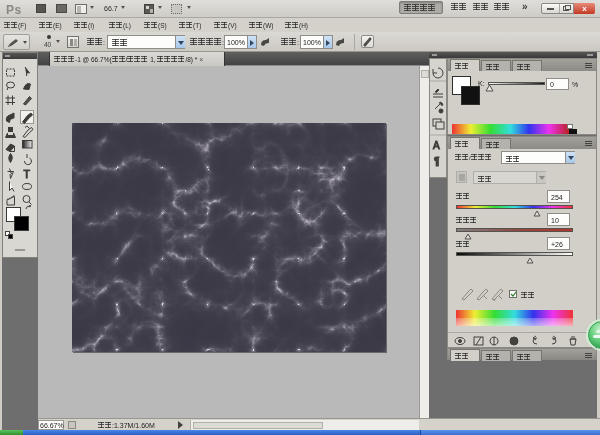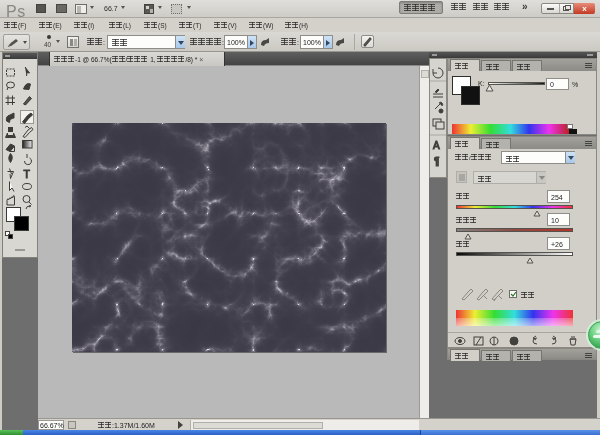--- a/index.html
+++ b/index.html
@@ -14,21 +14,21 @@
 color:rgba(40,40,40,.75)}
 .c.s{width:6px;height:6px;background:
 linear-gradient(currentColor,currentColor) 0 0/6px 1px no-repeat,
 linear-gradient(currentColor,currentColor) 0 2px/6px 1px no-repeat,
 linear-gradient(currentColor,currentColor) 0 5px/6px 1px no-repeat,
 linear-gradient(currentColor,currentColor) 3px 0/1px 6px no-repeat}
 .lt{font-size:7px;letter-spacing:0}
 </style></head><body>
 
 <div class="ab" id="titlebar" style="left:0;top:0;width:600px;height:18px;background:linear-gradient(#e0deda,#ceccc6);border-bottom:1px solid #a9a7a1">
- <div class="ab" style="left:6px;top:3px;font-size:16px;font-weight:normal;color:#8a8882;letter-spacing:.5px">Ps</div>
+ <div class="ab" style="left:6px;top:3px;font-size:12px;font-weight:bold;color:#8a8882;letter-spacing:.5px">Ps</div>
  <div class="ab" style="left:36px;top:4px;width:10px;height:9px;background:#57554f;border:1px solid #44423d"></div>
  <div class="ab" style="left:56px;top:4px;width:11px;height:9px;background:#6b6963;border:1px solid #4a4843"></div>
  <div class="ab" style="left:75px;top:4px;width:12px;height:10px;background:#efeeeb;border:1px solid #6f6d67">
       <div class="ab" style="left:1px;top:1px;width:4px;height:7px;background:#b9b7b1"></div>
     </div>
  <div class="ab" style="left:90px;top:6px;border-left:2.5px solid transparent;border-right:2.5px solid transparent;border-top:3.5px solid #55534e"></div>
  <div class="ab" style="left:104px;top:5px;font-size:7px;color:#2a2a28">66.7</div>
  <div class="ab" style="left:121px;top:6px;border-left:2.5px solid transparent;border-right:2.5px solid transparent;border-top:3.5px solid #55534e"></div>
  <div class="ab" style="left:144px;top:4px;width:10px;height:10px;background:#5b5953;border:1px solid #43413c">
       <div class="ab" style="left:1px;top:1px;width:3px;height:3px;background:#d6d4cf"></div>

